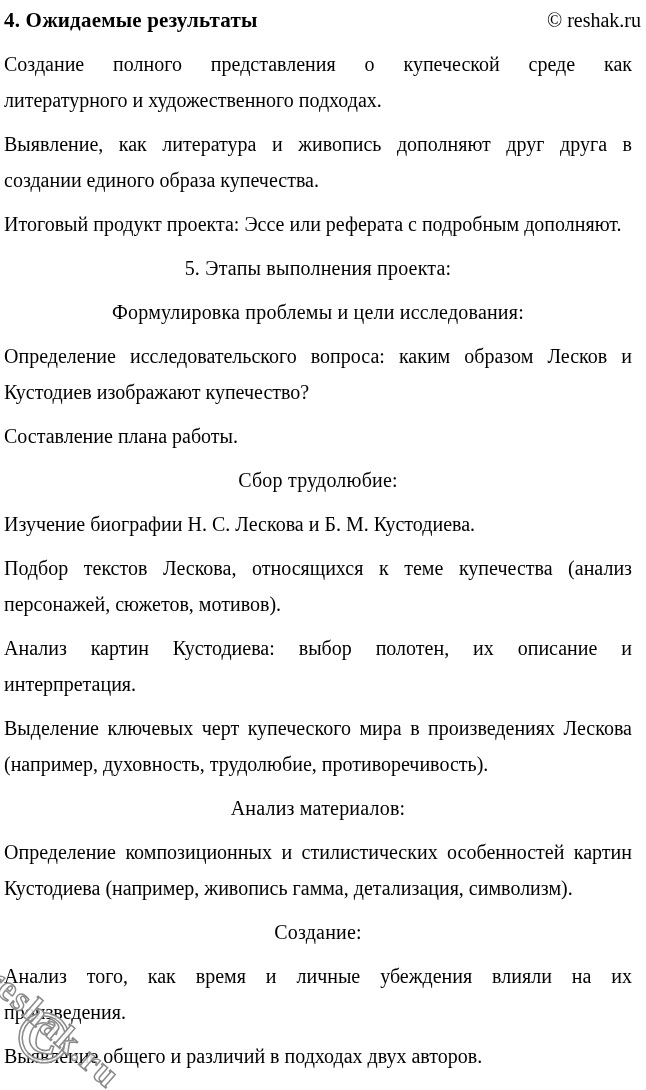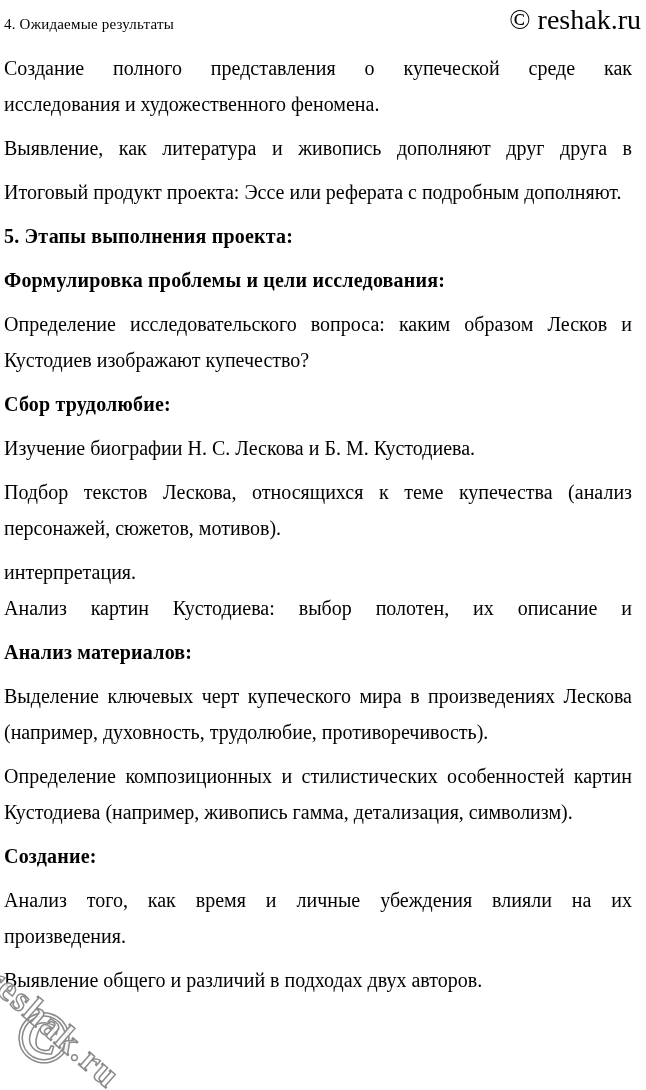--- a/index.html
+++ b/index.html
@@ -26,37 +26,38 @@
     line-height: 36px;
     white-space: nowrap;
     text-align: left;
   }
   .line.j {
     white-space: normal;
     text-align: justify;
     text-align-last: justify;
   }
   .line.bold {
-    font-weight: bold;
+    font-weight: normal;
     letter-spacing: 0.2px;
+    text-align: center;
   }
   .header-row {
     display: flex;
     justify-content: space-between;
     align-items: baseline;
     margin: 0 0 8px 0;
   }
   .header-row .title {
-    font-size: 15px;
+    font-size: 21px;
     line-height: 36px;
-    font-weight: normal;
+    font-weight: bold;
     letter-spacing: 0.2px;
   }
   .header-row .copyright {
-    font-size: 28px;
+    font-size: 20px;
     line-height: 36px;
     font-weight: normal;
   }
   .watermark {
     position: absolute;
     left: 0;
     top: 948px;
     width: 200px;
     height: 142px;
     pointer-events: none;
@@ -92,70 +93,74 @@
 
 <div class="doc">
 
   <div class="header-row">
     <span class="title">4. Ожидаемые результаты</span>
     <span class="copyright">© reshak.ru</span>
   </div>
 
   <div class="block">
     <div class="line j">Создание полного представления о купеческой среде как</div>
-    <div class="line">исследования и художественного феномена.</div>
+    <div class="line">литературного и художественного подходах.</div>
   </div>
 
   <div class="block">
     <div class="line j">Выявление, как литература и живопись дополняют друг друга в</div>
+    <div class="line">создании единого образа купечества.</div>
   </div>
 
   <div class="block">
     <div class="line">Итоговый продукт проекта: Эссе или реферата с подробным дополняют.</div>
   </div>
 
   <div class="block">
     <div class="line bold">5. Этапы выполнения проекта:</div>
   </div>
 
   <div class="block">
     <div class="line bold">Формулировка проблемы и цели исследования:</div>
   </div>
 
   <div class="block">
     <div class="line j">Определение исследовательского вопроса: каким образом Лесков и</div>
     <div class="line">Кустодиев изображают купечество?</div>
   </div>
 
+  <div class="block">
+    <div class="line">Составление плана работы.</div>
+  </div>
 
   <div class="block">
     <div class="line bold">Сбор трудолюбие:</div>
   </div>
 
   <div class="block">
     <div class="line">Изучение биографии Н. С. Лескова и Б. М. Кустодиева.</div>
   </div>
 
   <div class="block">
     <div class="line j">Подбор текстов Лескова, относящихся к теме купечества (анализ</div>
     <div class="line">персонажей, сюжетов, мотивов).</div>
   </div>
 
   <div class="block">
+    <div class="line j">Анализ картин Кустодиева: выбор полотен, их описание и</div>
     <div class="line">интерпретация.</div>
-    <div class="line j">Анализ картин Кустодиева: выбор полотен, их описание и</div>
-  </div>
-
-  <div class="block">
-    <div class="line bold">Анализ материалов:</div>
   </div>
 
   <div class="block">
     <div class="line j">Выделение ключевых черт купеческого мира в произведениях Лескова</div>
     <div class="line">(например, духовность, трудолюбие, противоречивость).</div>
+  </div>
+
+  <div class="block">
+    <div class="line bold">Анализ материалов:</div>
   </div>
 
   <div class="block">
     <div class="line j">Определение композиционных и стилистических особенностей картин</div>
     <div class="line">Кустодиева (например, живопись гамма, детализация, символизм).</div>
   </div>
 
   <div class="block">
     <div class="line bold">Создание:</div>
   </div>

